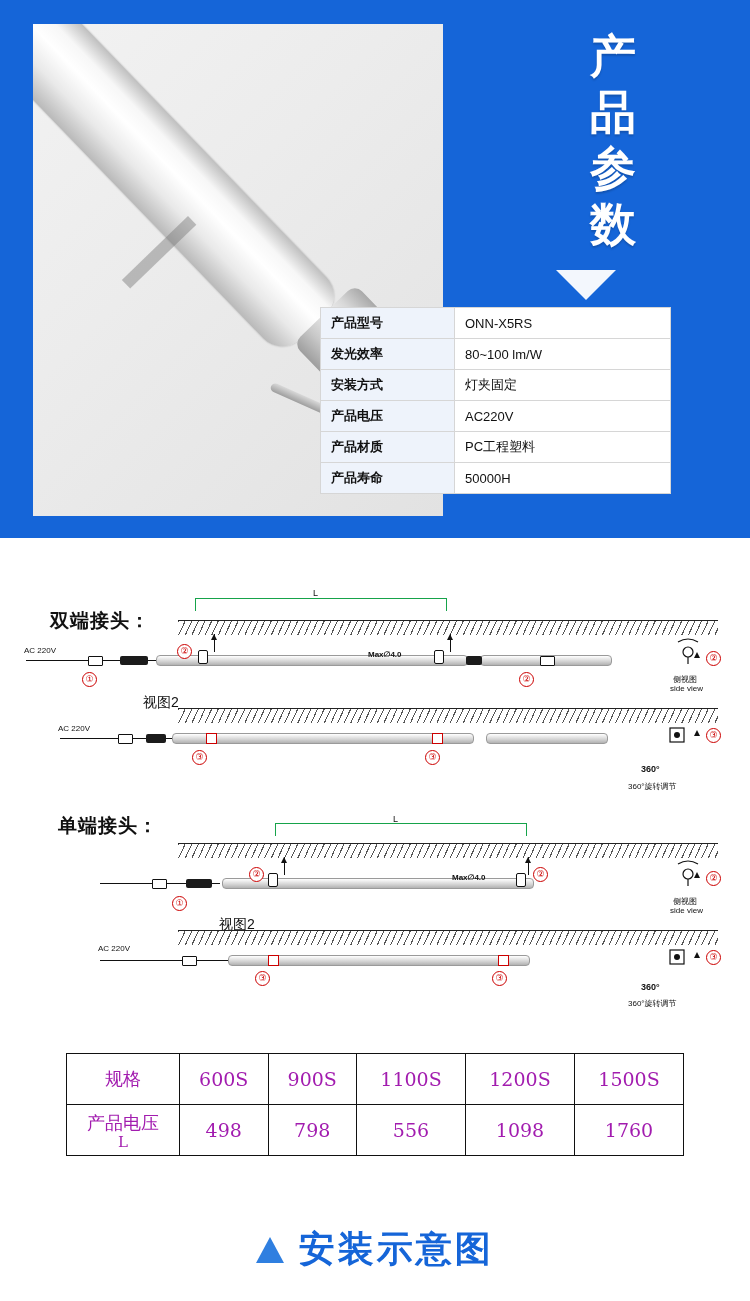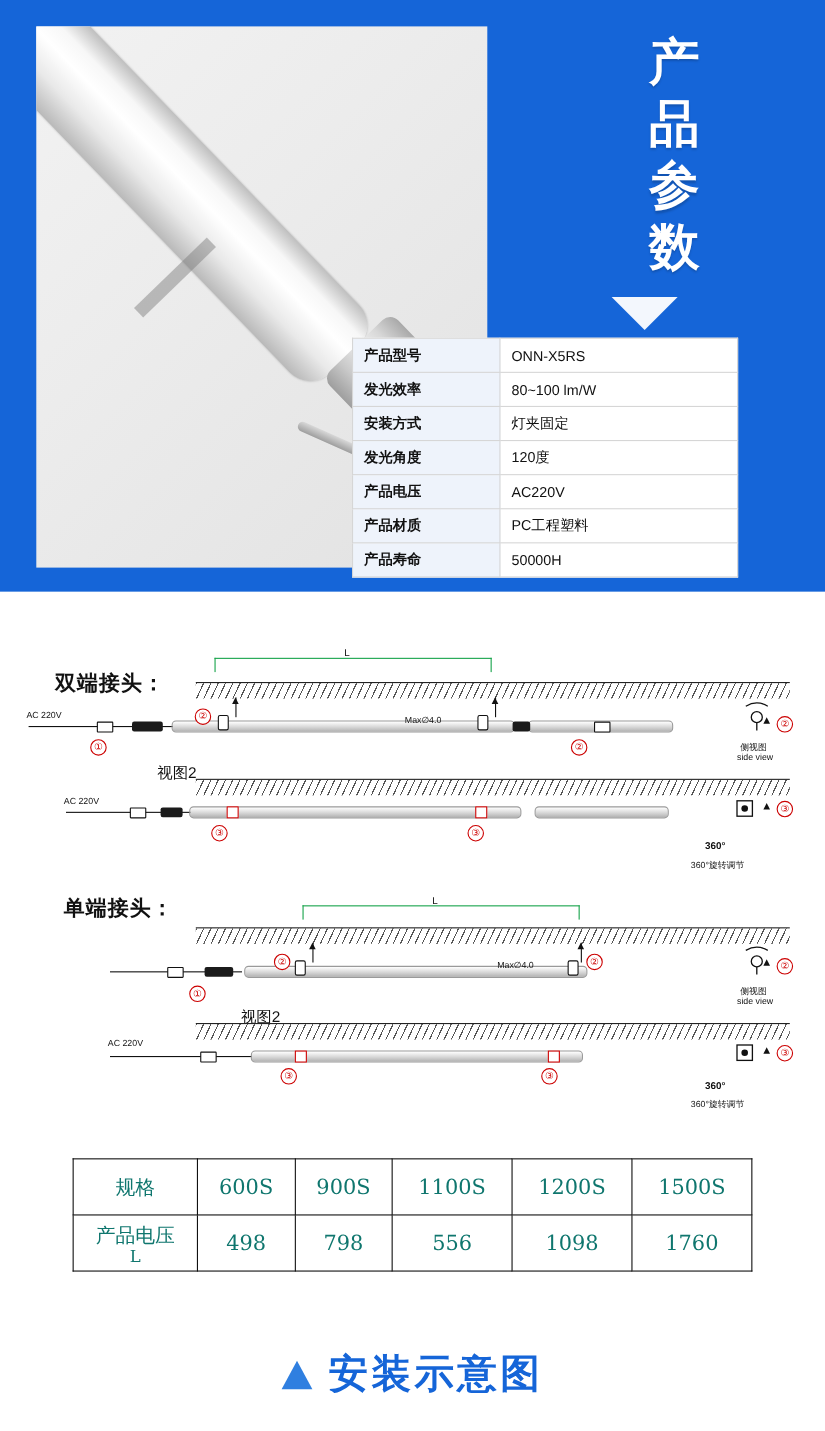--- a/index.html
+++ b/index.html
@@ -95,21 +95,21 @@
   .diagram{
     position:absolute;left:0;top:538px;width:750px;height:700px;background:#fff;
   }
   .label-cn{
     position:absolute;
     font-family:"DejaVu Sans","Liberation Sans",sans-serif;
     font-size:19px;font-weight:bold;color:#111;
     letter-spacing:1px;
   }
   .tiny{position:absolute;font-size:8px;color:#111;white-space:nowrap;}
-  .tiny-b{position:absolute;font-size:8px;color:#111;font-weight:normal;white-space:nowrap;}
+  .tiny-b{position:absolute;font-size:8px;color:#111;font-weight:bold;white-space:nowrap;}
 
   
   .ceiling{
     position:absolute;height:14px;
     background:repeating-linear-gradient(115deg,#555 0 1px,transparent 1px 6px);
     border-top:1.4px solid #222;
   }
   
   .cable{position:absolute;height:1.4px;background:#111;}
   .tube-bar{
@@ -150,21 +150,21 @@
   
   .size-table{
     position:absolute;left:66px;top:1053px;width:618px;
     border-collapse:collapse;
     font-family:"DejaVu Serif","Liberation Serif",serif;
   }
   .size-table td{
     border:1px solid #111;
     text-align:center;
     font-size:19px;
-    color:#0f766e;
+    color:#a21caf;
     height:48px;
   }
   .size-table td.rowhead{width:110px;font-size:18px;}
   .size-table td .sub{display:block;font-size:15px;line-height:15px;}
 
   
   .footer{
     position:absolute;left:0;top:1225px;width:750px;text-align:center;
   }
   .footer .tri{
@@ -208,24 +208,20 @@
           <td class="k">产品型号</td>
           <td class="v">ONN-X5RS</td>
         </tr>
         <tr>
           <td class="k">发光效率</td>
           <td class="v">80~100 lm/W</td>
         </tr>
         <tr>
           <td class="k">安装方式</td>
           <td class="v">灯夹固定</td>
-        </tr>
-        <tr>
-          <td class="k">发光角度</td>
-          <td class="v">120度</td>
         </tr>
         <tr>
           <td class="k">产品电压</td>
           <td class="v">AC220V</td>
         </tr>
         <tr>
           <td class="k">产品材质</td>
           <td class="v">PC工程塑料</td>
         </tr>
         <tr>

